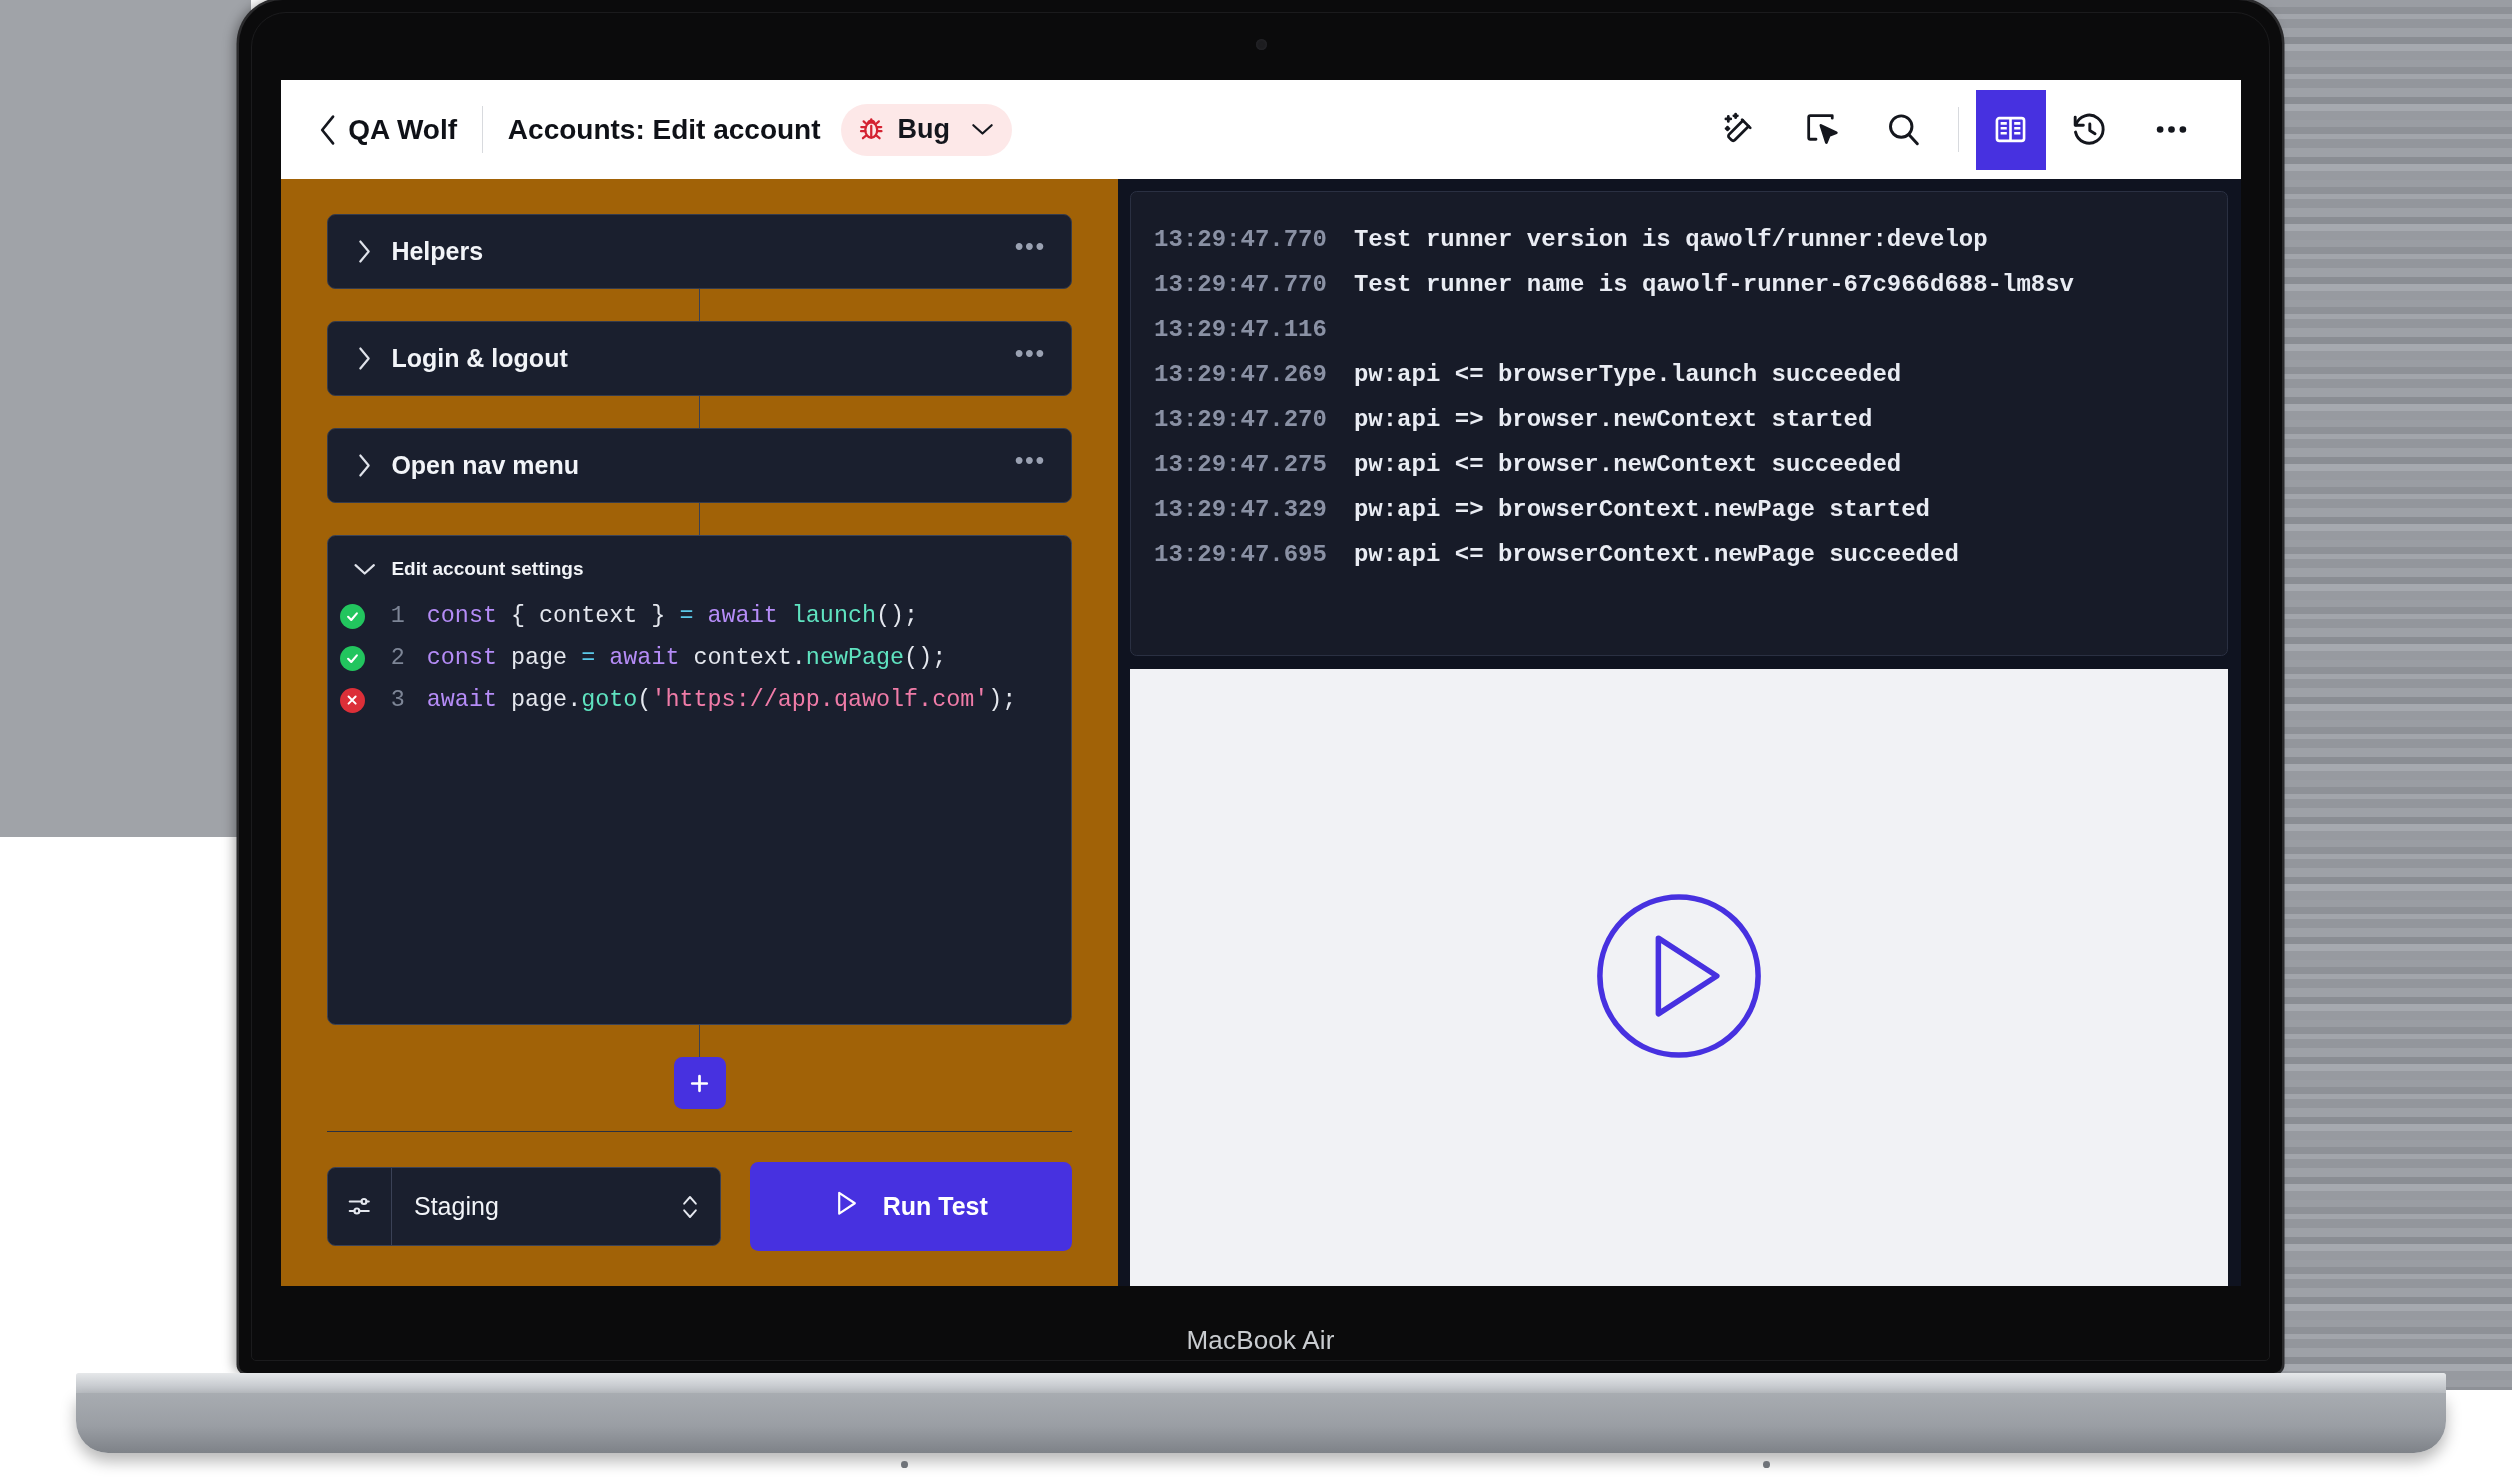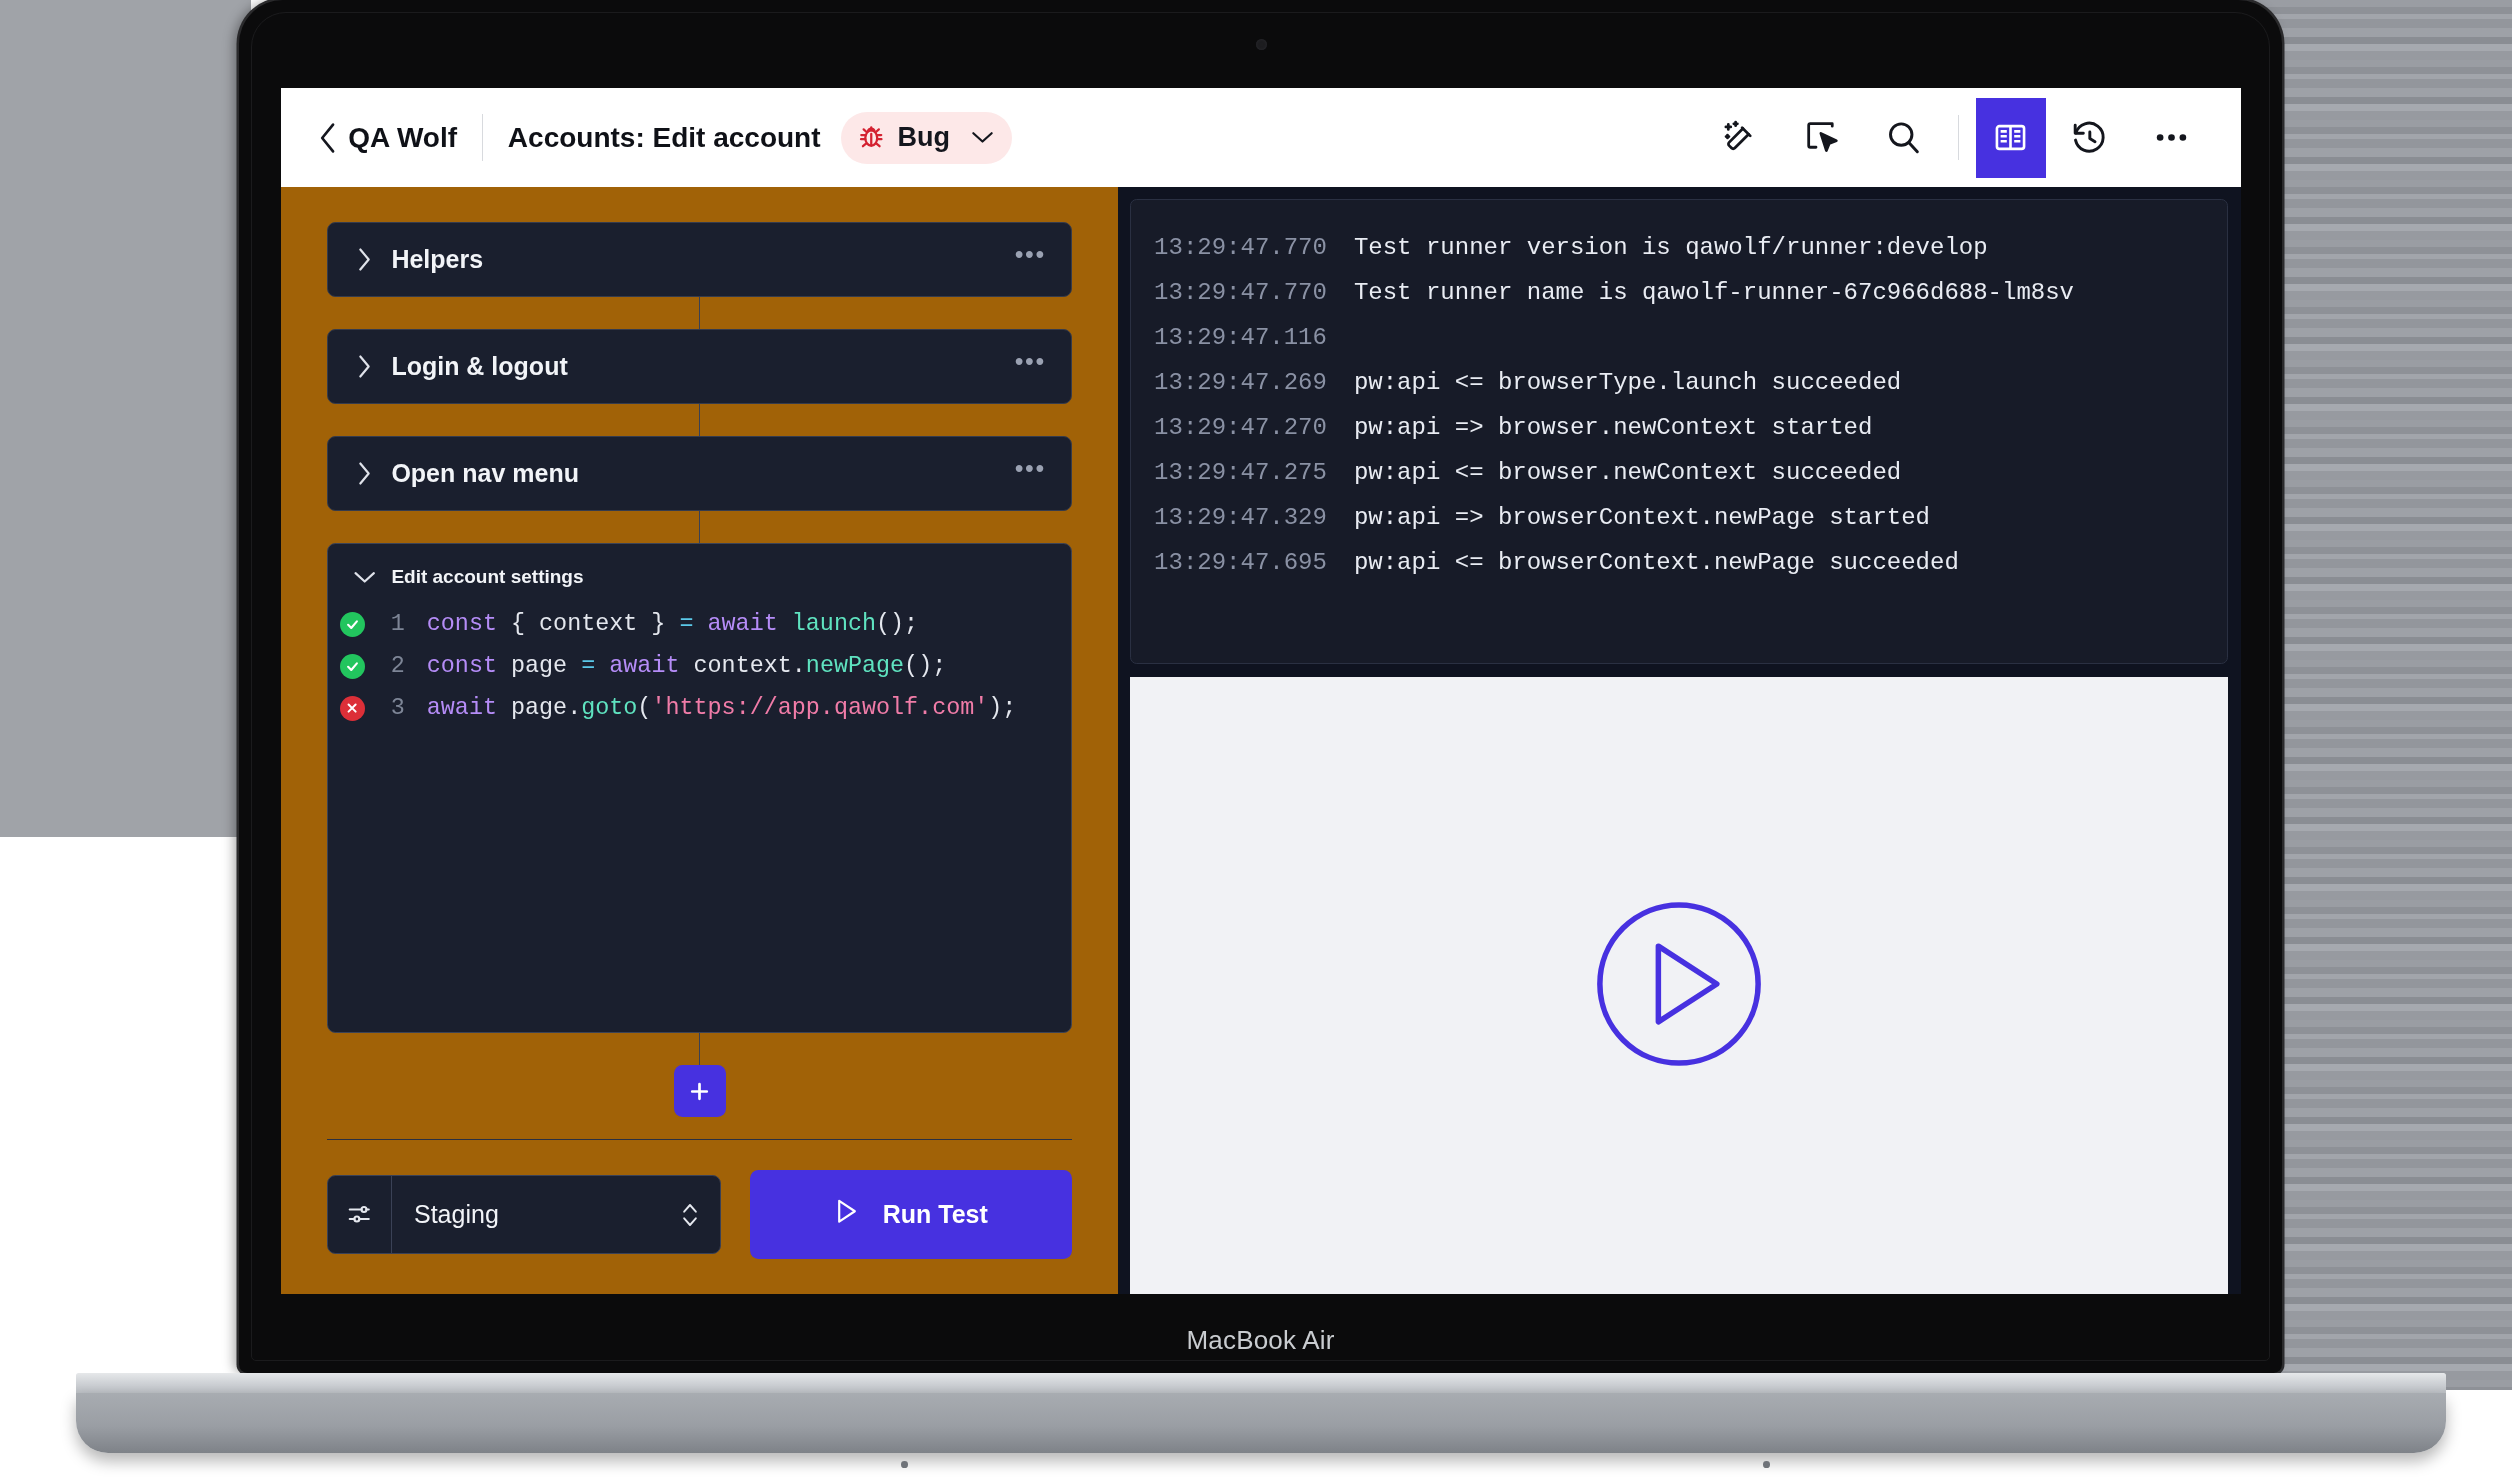--- a/index.html
+++ b/index.html
@@ -94,21 +94,21 @@
     margin-left: -5px;
     border-radius: 50%;
     background: #1d1d20;
     box-shadow: inset 0 0 2.5px #2e2e33;
   }
 
   
   .screen {
     position: absolute;
     left: 42px;
-    top: 88px;
+    top: 80px;
     width: 1960px;
     height: 1206px;
     background: #171b28;
     overflow: hidden;
   }
 
   
   .base-lip {
     position: absolute;
     left: -163px;
@@ -463,20 +463,21 @@
     font-weight: 700;
   }
 
   
   .pane-right {
     flex: 1;
     background: #0f1320;
     padding: 11.7px 13.4px 0 11.7px;
     display: flex;
     flex-direction: column;
+    font-weight: bold;
   }
   .log-panel {
     background: #171b28;
     border: 0.8px solid #2a3042;
     border-radius: 6.7px;
     height: 465px;
     padding: 25px 23.4px;
     font-family: "Liberation Mono", "DejaVu Sans Mono", monospace;
     font-size: 24px;
     line-height: 45px;

